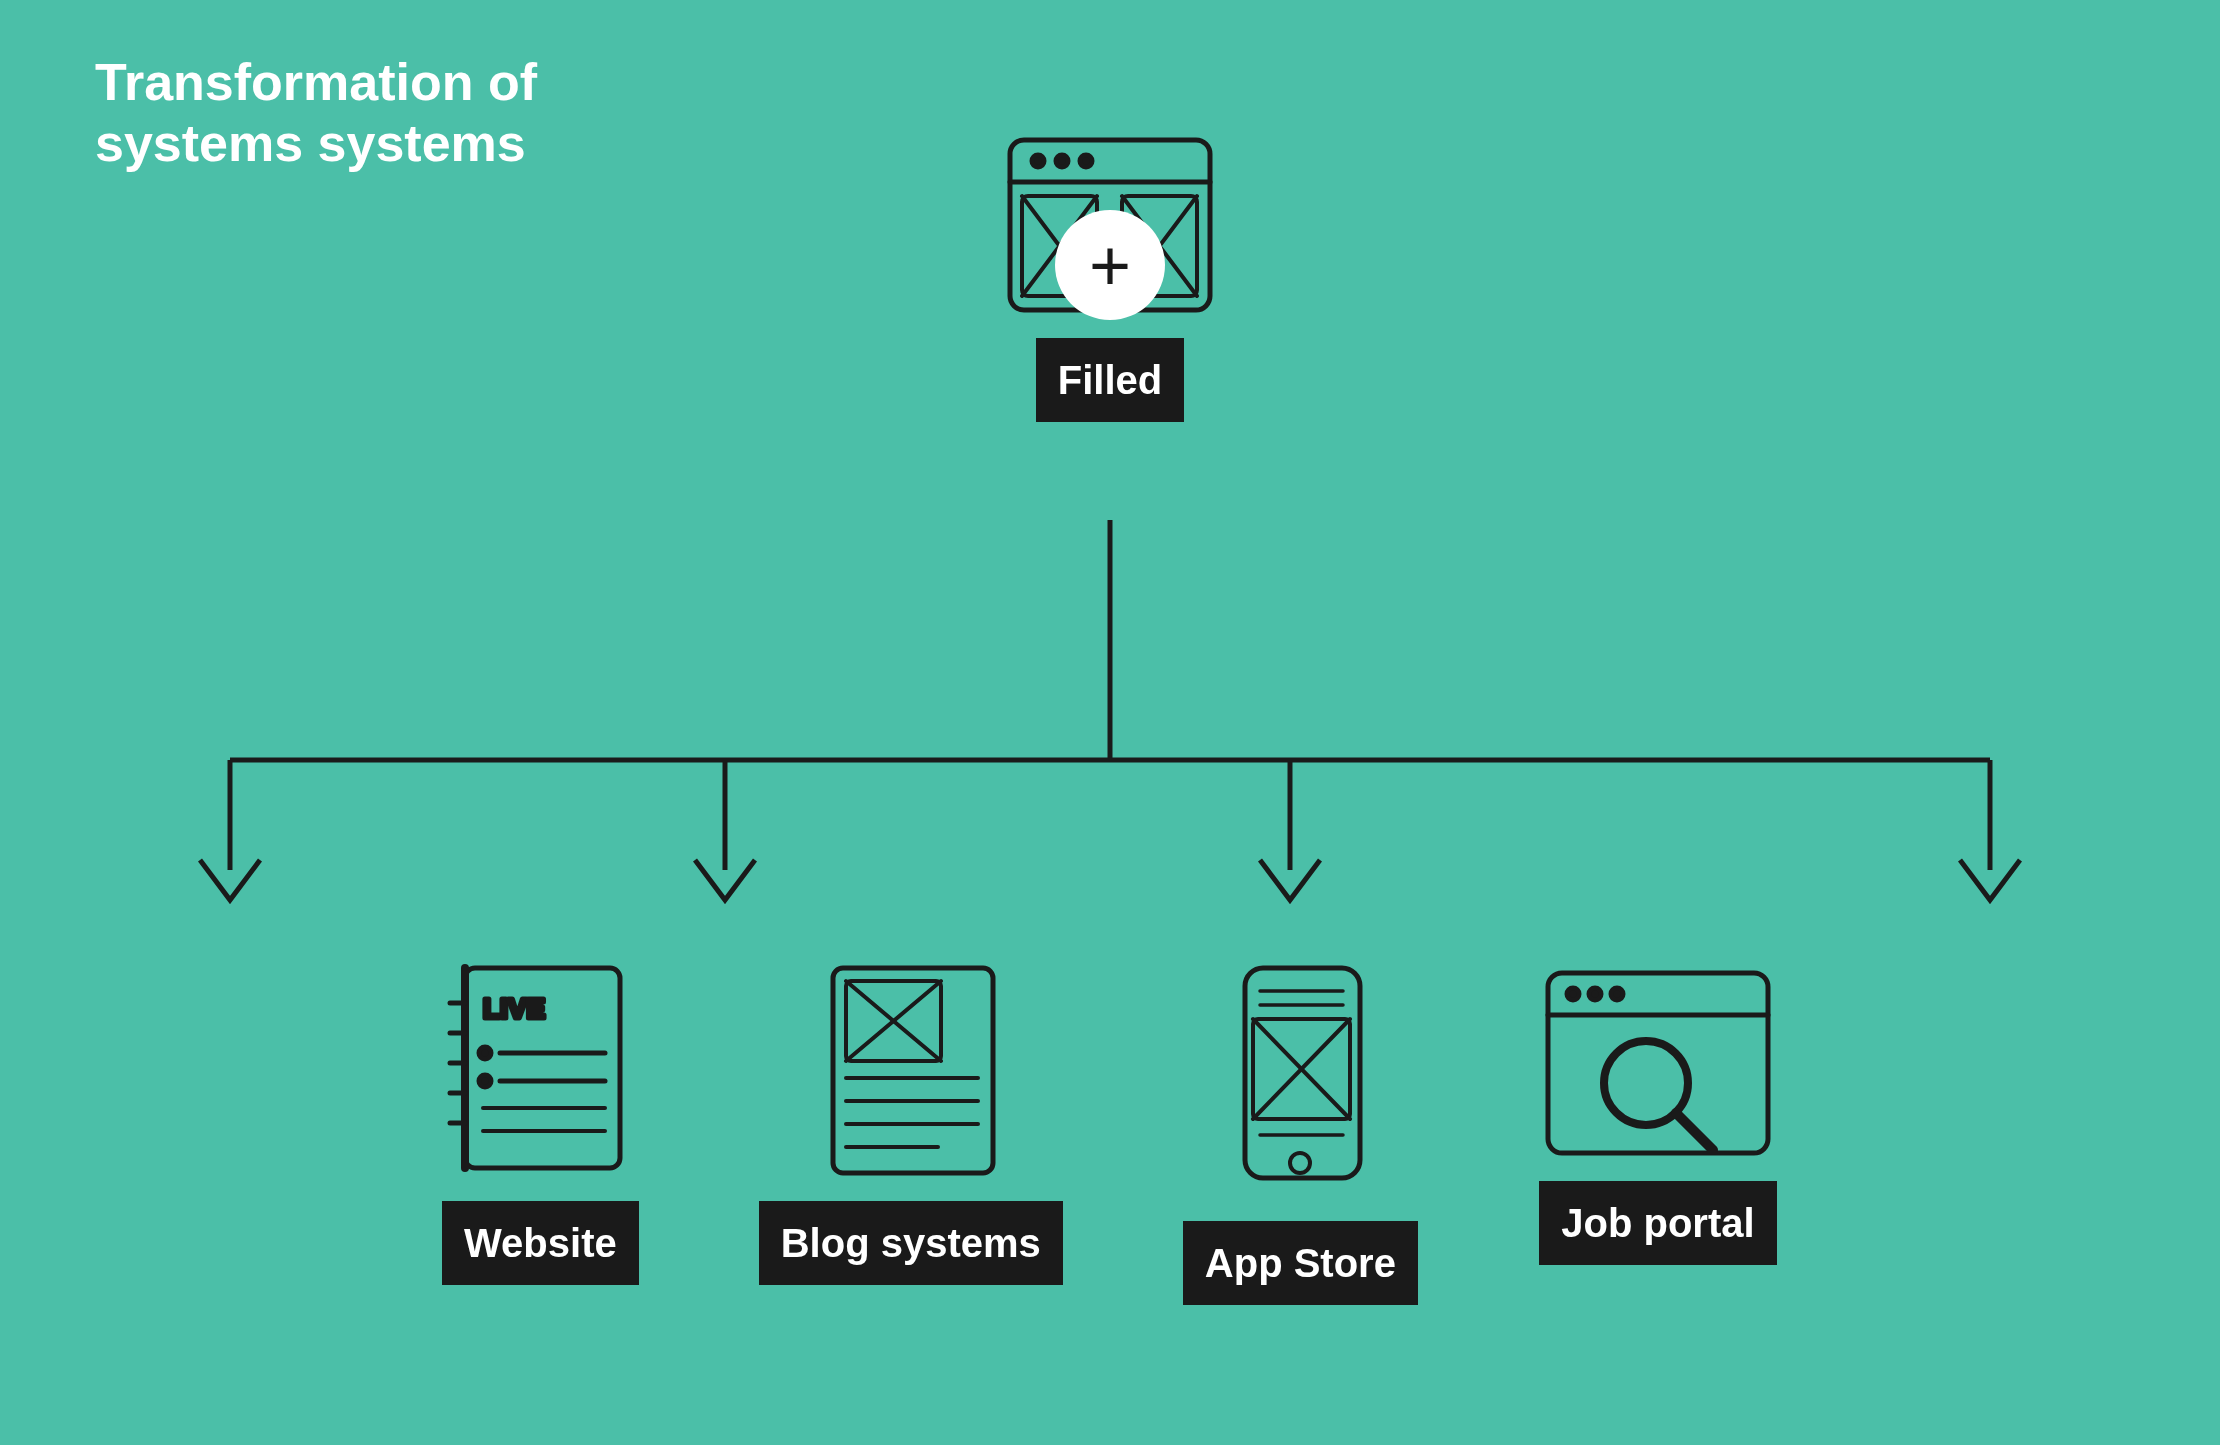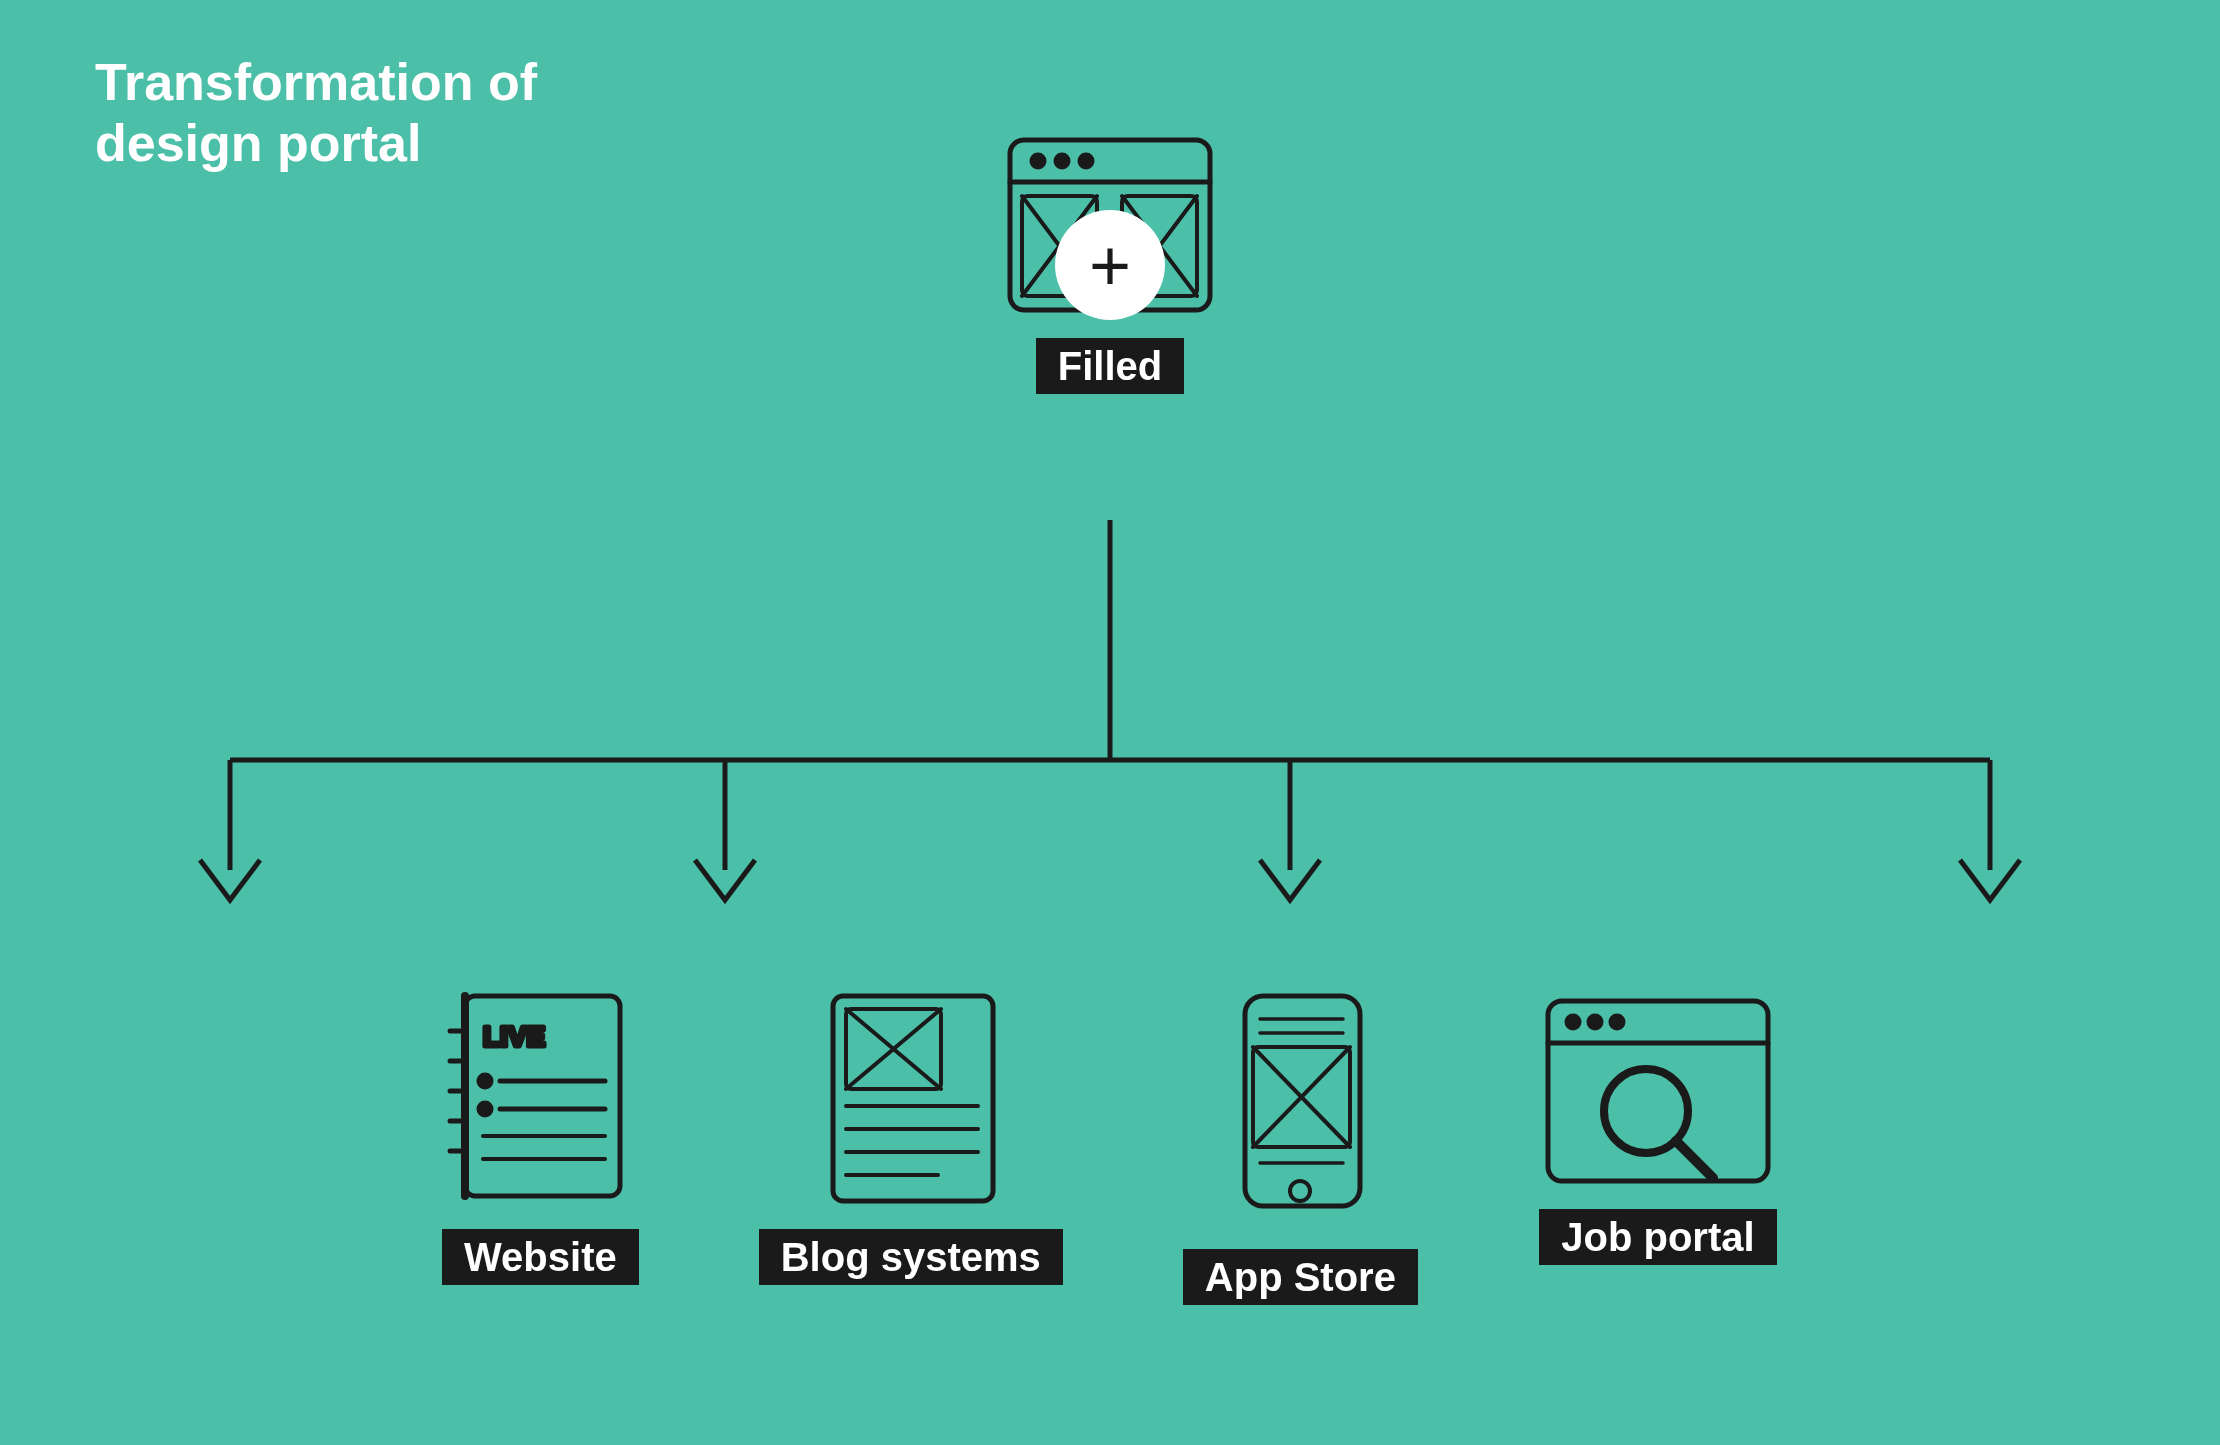--- a/index.html
+++ b/index.html
@@ -41,21 +41,21 @@
       align-items: center;
     }
 
     .label-box {
       background: #1a1a1a;
       color: #fff;
       font-weight: 900;
       font-size: 40px;
       line-height: 1.2;
       text-align: center;
-      padding: 4px 22px;
+      padding: 18px 22px;
       margin-top: 18px;
     }
 
     .plus-circle {
       width: 110px;
       height: 110px;
       border-radius: 50%;
       background: #fff;
       display: flex;
       align-items: center;
@@ -105,21 +105,21 @@
       stroke-linecap: round;
       stroke-linejoin: round;
     }
 
   </style>
 </head>
 <body>
 
 <div class="title">
   <div>Transformation of</div>
-  <div>design portal</div>
+  <div>systems systems</div>
 </div>
 
 <svg class="connectors" viewBox="0 0 2220 1445" xmlns="http://www.w3.org/2000/svg">
 
   <line x1="1110" y1="520" x2="1110" y2="760" stroke="#1a1a1a" stroke-width="5"></line>
 
   <line x1="230" y1="760" x2="1990" y2="760" stroke="#1a1a1a" stroke-width="5"></line>
 
   <line x1="230" y1="760" x2="230" y2="870" stroke="#1a1a1a" stroke-width="5"></line>
 

